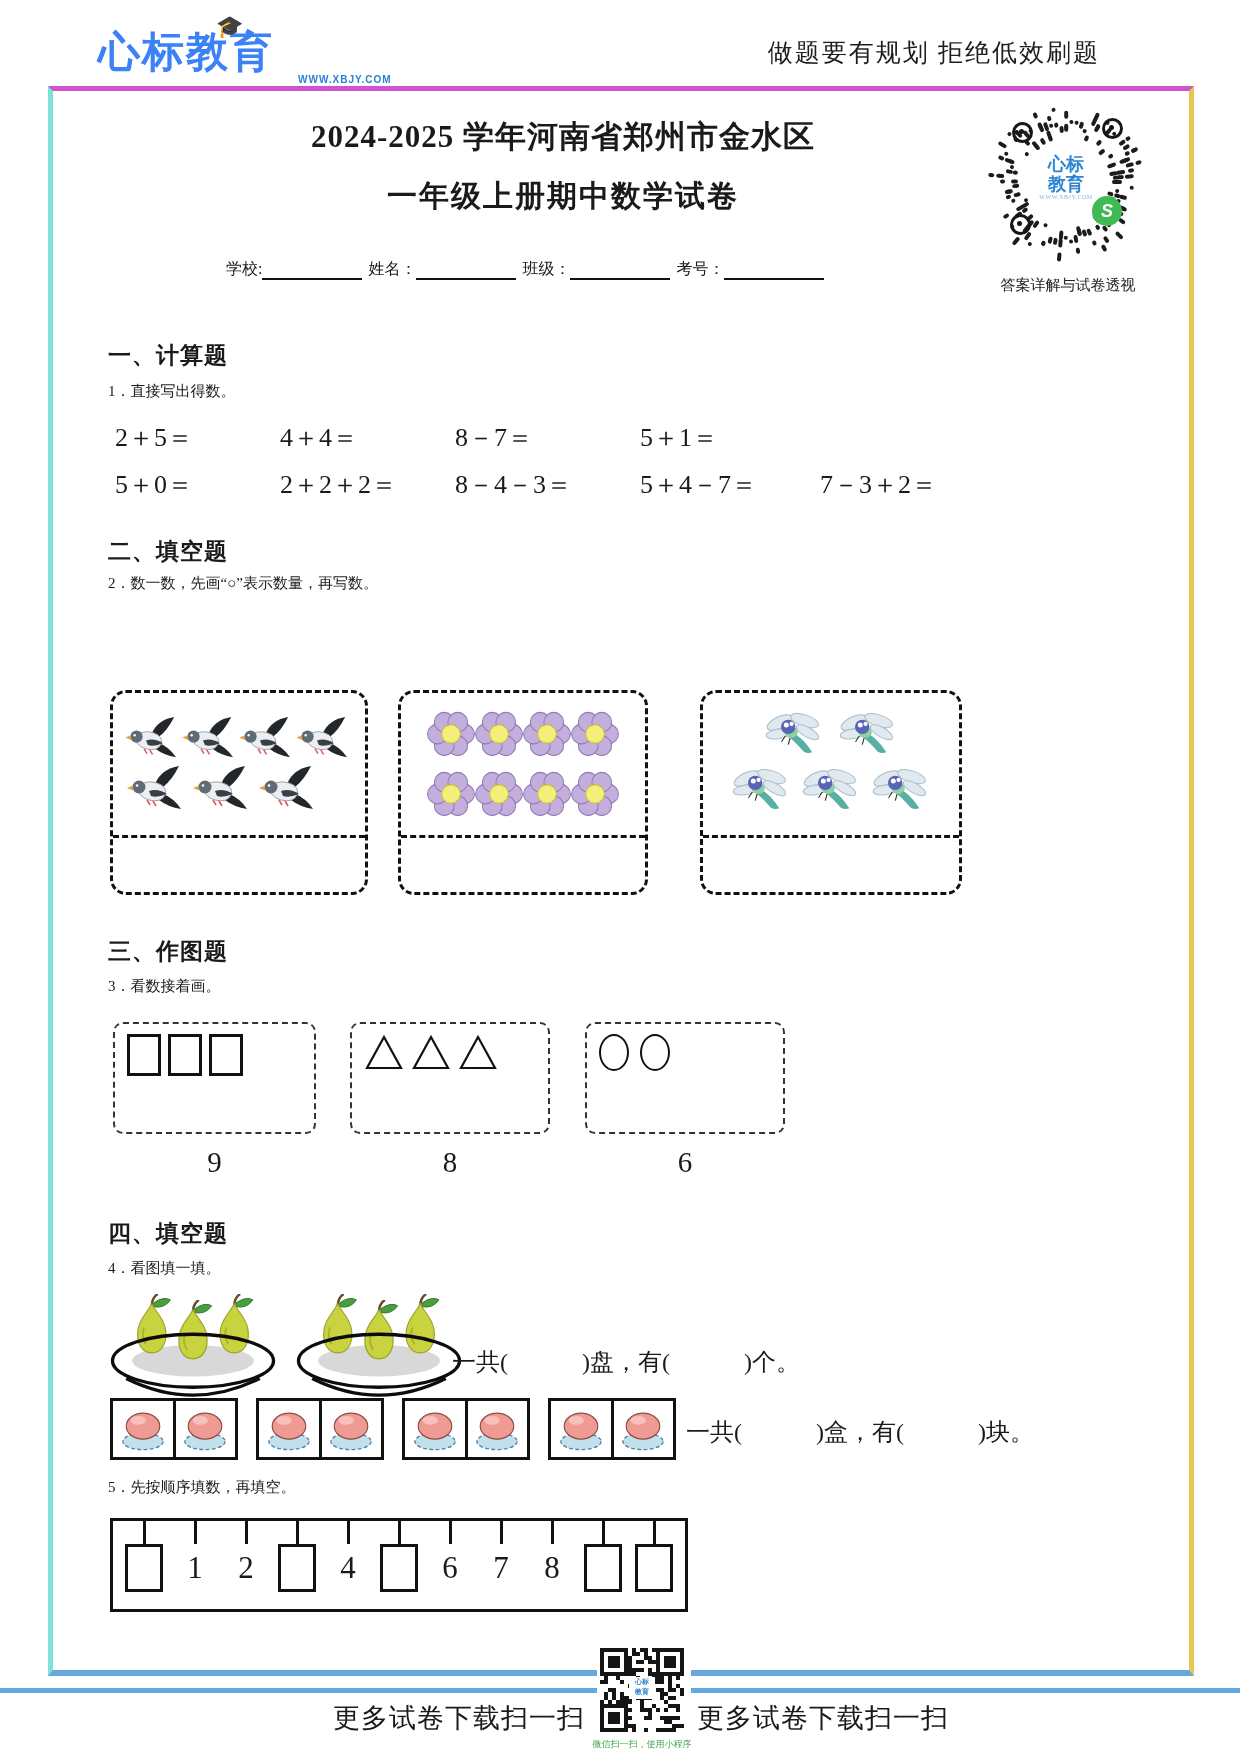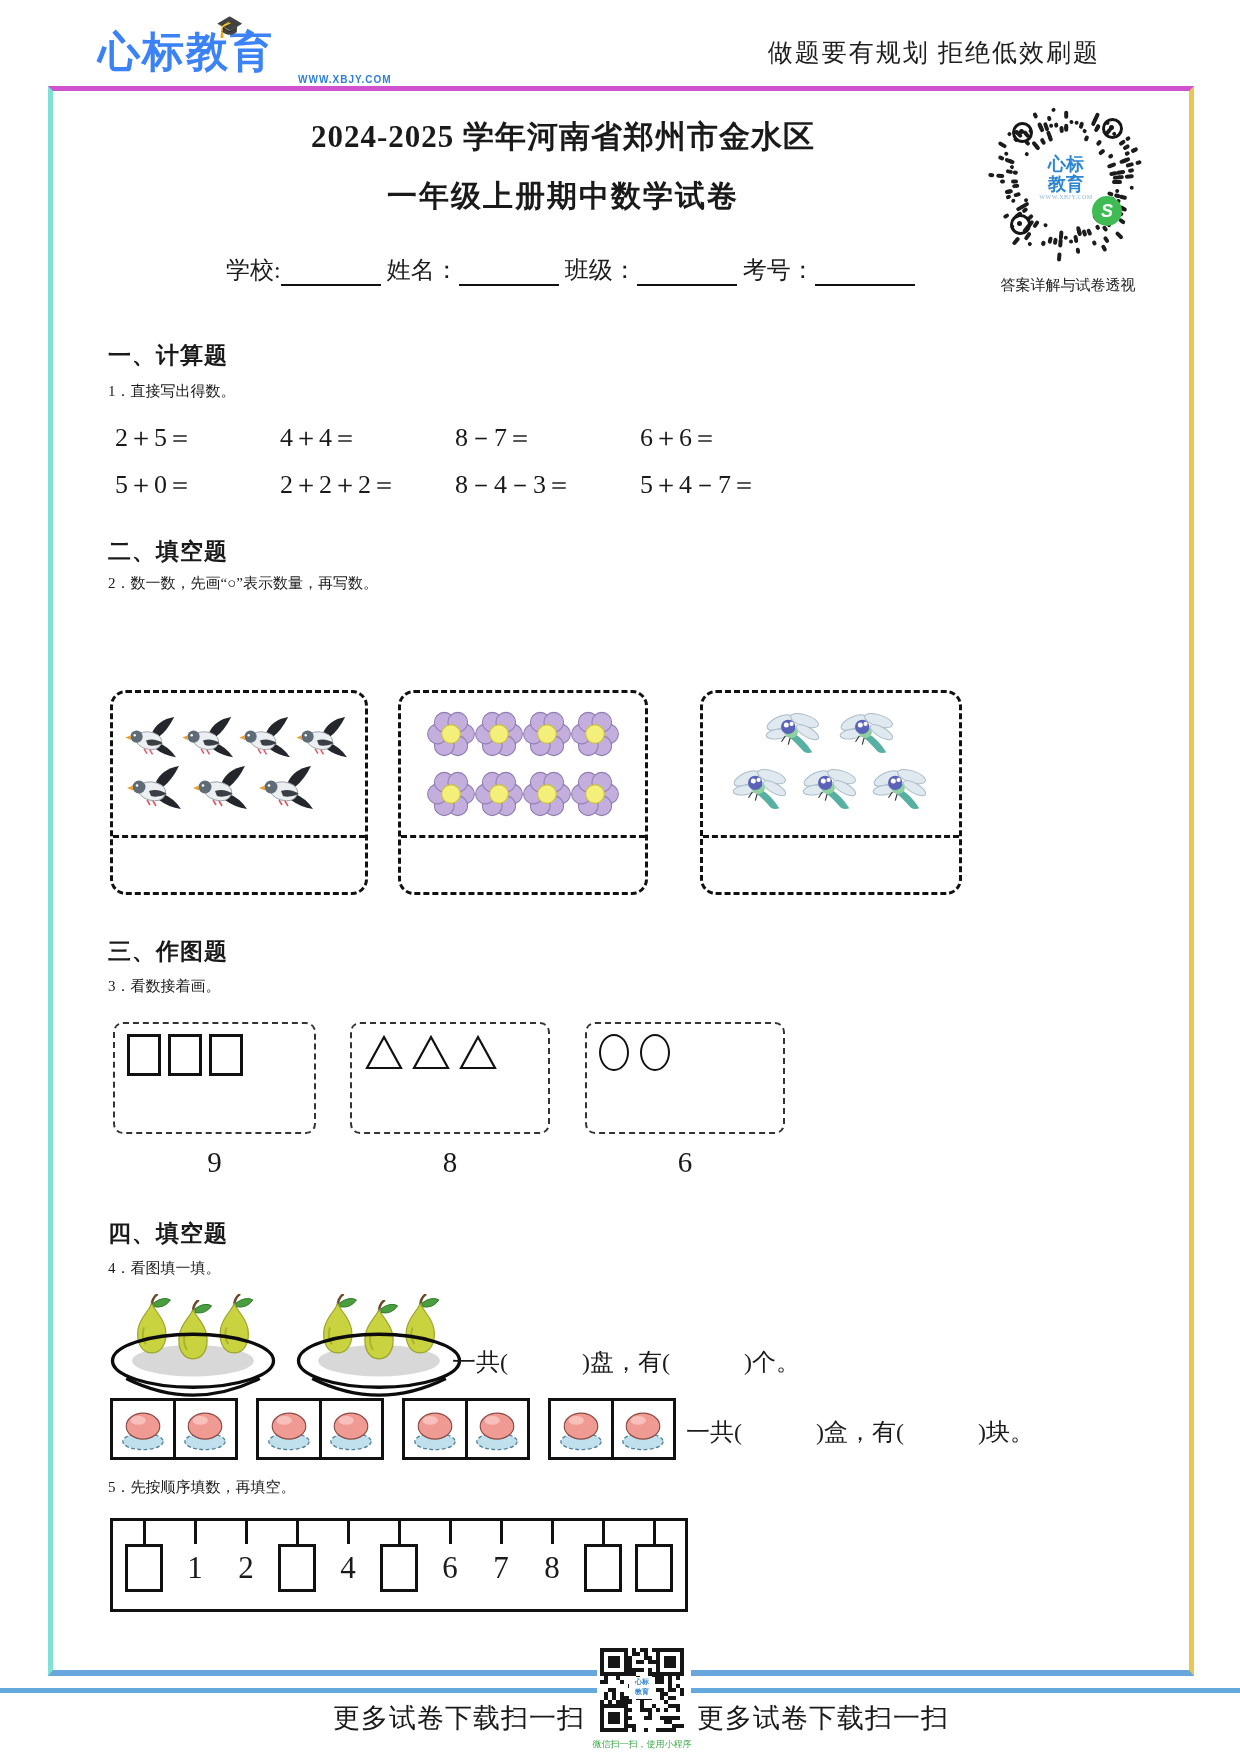--- a/index.html
+++ b/index.html
@@ -30,21 +30,21 @@
   .qr-center .l2{display:block;font-family:"Liberation Sans",sans-serif;font-weight:800;font-size:18px;color:#2e86d2;line-height:20px;}
   .qr-center .l3{display:block;font-size:6px;color:#8fb6d8;letter-spacing:.5px;}
   .qr-ring{width:15px;height:15px;border:3px solid #161616;border-radius:50%;}
   .qr-ring::after{content:"";position:absolute;left:3.5px;top:3.5px;width:5px;height:5px;border-radius:50%;background:#161616;}
   .ring1{left:24px;top:20px;} .ring2{left:114px;top:16px;} .ring3{left:22px;top:112px;}
   .mp-badge{left:104px;top:94px;width:30px;height:30px;border-radius:50%;background:#3fbb53;color:#fff;
     font-family:"Liberation Sans",sans-serif;font-weight:800;font-size:18px;text-align:center;line-height:30px;font-style:italic;}
   .qr-cap{left:978px;top:276px;width:180px;text-align:center;font-size:15px;color:#222;}
 
   
-  .info{left:226px;top:254px;width:700px;font-size:24px;display:flex;align-items:flex-end;}
+  .info{left:226px;top:254px;width:700px;font-size:16px;display:flex;align-items:flex-end;}
   .info .lbl{white-space:nowrap;}
   .blank{display:inline-block;width:100px;border-bottom:2px solid #111;height:24px;margin-right:6px;}
 
   
   .h-sec{font-family:"Liberation Sans",sans-serif;font-weight:800;font-size:23px;letter-spacing:1px;}
   .q-lbl{font-size:15px;}
   .s1h{left:108px;top:340px;} .q1{left:108px;top:382px;}
   .calc-row{left:115px;width:1000px;display:grid;grid-template-columns:165px 175px 185px 180px auto;font-size:26px;}
   .cr1{top:420px;} .cr2{top:467px;}
   .s2h{left:108px;top:536px;} .q2{left:108px;top:574px;}
@@ -200,27 +200,28 @@
   <span class="lbl">考号：</span>
     <span class="blank"></span>
 </div>
 
 <div class="abs h-sec s1h">一、计算题</div>
 <div class="abs q-lbl q1">1．直接写出得数。</div>
 <div class="abs calc-row cr1">
   <span>2＋5＝</span>
   <span>4＋4＝</span>
   <span>8－7＝</span>
-  <span>6＋6＝</span>
+  <span>5＋1＝</span>
 </div>
 <div class="abs calc-row cr2">
   <span>5＋0＝</span>
   <span>2＋2＋2＝</span>
   <span>8－4－3＝</span>
   <span>5＋4－7＝</span>
+  <span>7－3＋2＝</span>
 </div>
 
 <div class="abs h-sec s2h">二、填空题</div>
 <div class="abs q-lbl q2">2．数一数，先画“○”表示数量，再写数。</div>
 
 <div class="abs cbox cb1">
   <div class="icon-rows">
     <div class="irow">
         <svg width="57" height="47">
           <use href="#bird"></use>

